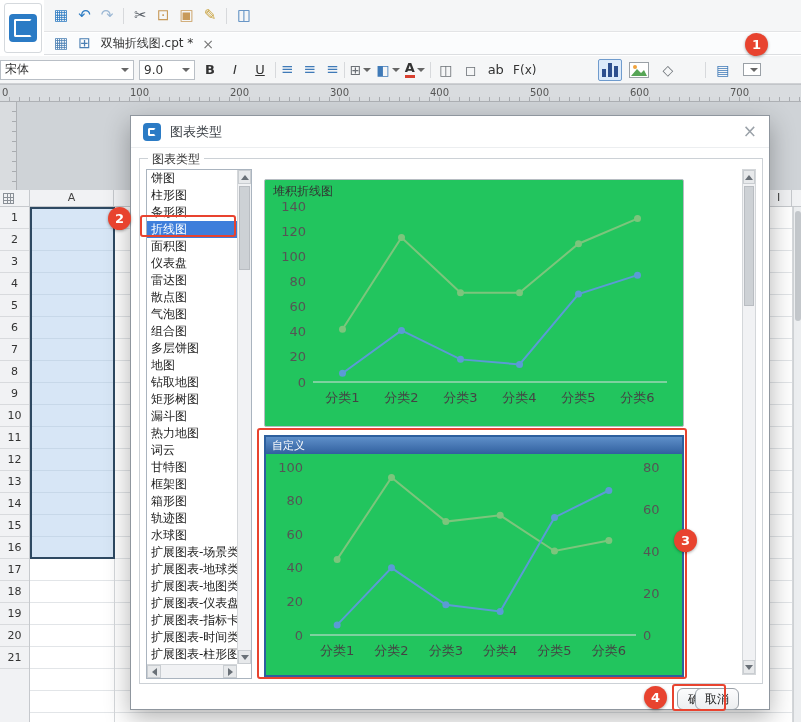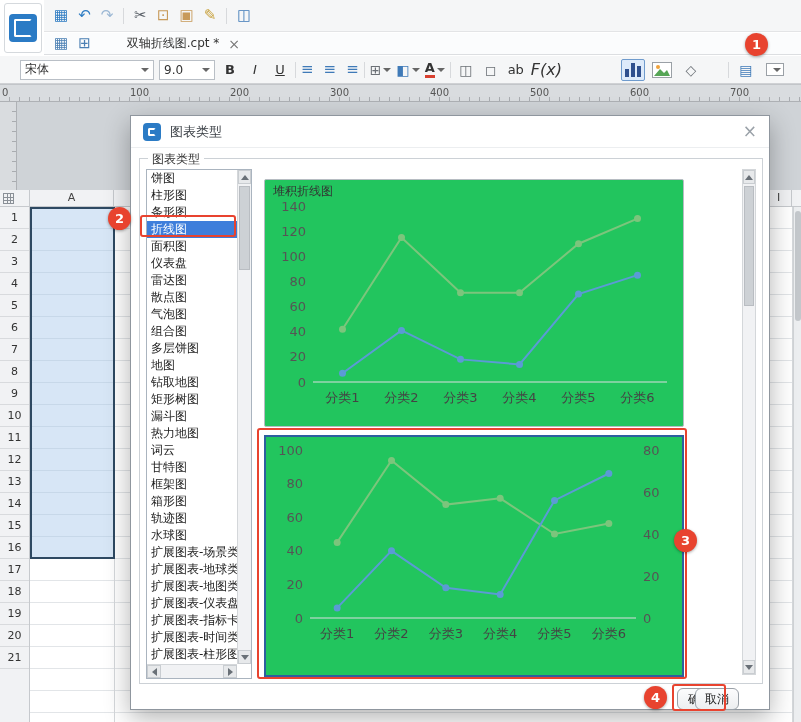--- a/index.html
+++ b/index.html
@@ -9,34 +9,34 @@
 
 .logo-btn{position:absolute;left:4px;top:3px;width:38px;height:50px;border:1px solid #d5d9dd;border-radius:3px;background:#fff;display:flex;align-items:center;justify-content:center;z-index:3}
 .fr-logo{display:inline-block;width:22px;height:22px;background:#2b7bc5;border-radius:4px;position:relative}
 .fr-logo::after{content:"";position:absolute;left:5px;top:5px;right:5px;bottom:5px;border:2px solid #fff;border-radius:2px;border-right-color:transparent}
 .fr-logo.big{width:28px;height:28px}
 .top-row{position:absolute;left:44px;top:0;right:0;height:32px;background:#f5f6f7;border-bottom:1px solid #e3e4e6;display:flex;align-items:center}
 .icon-strip{display:flex;align-items:center;gap:10px;padding-left:10px}
 .tbi{font-size:15px;line-height:1;cursor:default}
 .vsep{width:1px;height:16px;background:#d7d9dc;display:inline-block}
 .tab-row{position:absolute;left:44px;top:33px;right:0;height:22px;background:#fbfcfd;border-bottom:1px solid #dcdee1;display:flex;align-items:center}
-.doc-tab{display:flex;align-items:center;gap:9px;margin-left:28px;padding:0 8px;height:22px}
+.doc-tab{display:flex;align-items:center;gap:9px;margin-left:2px;padding:0 8px;height:22px}
 .tab-label{font-size:12px;color:#333}
 .tab-close{color:#777;font-size:14px;line-height:1}
 
 
-.format-row{position:absolute;left:0;top:56px;right:0;height:28px;background:#f5f6f7;border-bottom:1px solid #cfd1d4;display:flex;align-items:center;gap:5px;padding-left:20px}
+.format-row{position:absolute;left:0;top:56px;right:0;height:28px;background:#f5f6f7;border-bottom:1px solid #cfd1d4;display:flex;align-items:center;gap:5px;padding-left:0}
 .combo{height:20px;background:#fff;border:1px solid #b9bfc6;display:flex;align-items:center;justify-content:space-between;padding:0 4px;font-size:12px}
 .w134{width:134px}.w56{width:56px}
 .caret{width:0;height:0;border-left:4px solid transparent;border-right:4px solid transparent;border-top:4px solid #666;display:inline-block}
 .fmt-btn{min-width:20px;height:20px;display:flex;align-items:center;justify-content:center;font-size:13px;color:#333;gap:2px}
 .bold{font-weight:bold}.italic{font-style:italic}.uline{text-decoration:underline}
 .glyph{font-size:14px;color:#6b7076;line-height:1}
 .fontcolor b{border-bottom:3px solid #d8402f;line-height:1.1;font-size:13px}
-.formula{font-style:italic;font-size:16px;min-width:28px}
+.formula{font-size:12px;min-width:28px}
 .chart-btn{width:24px;height:22px;border:1px solid #6f9bcd;background:#ddeafa;border-radius:2px;display:flex;align-items:flex-end;justify-content:center;gap:2px;padding-bottom:3px;margin-left:54px}
 .chart-btn .bar{display:block;width:4px;background:#2e4f8e}
 .b1{height:8px}.b2{height:14px}.b3{height:11px}
 .img-btn,.shape-btn,.small-btn{width:24px;height:22px;display:flex;align-items:center;justify-content:center}
 .widget-box{width:18px;height:13px;border:1px solid #9aa0a6;background:#fff;display:flex;align-items:center;justify-content:flex-end;padding-right:2px}
 .gap20{margin-left:20px}
 
 
 .h-ruler{position:absolute;left:0;top:84px;width:801px;height:18px;background:#d9dcdf;border-top:1px solid #c2c5c9;border-bottom:1px solid #aeb1b5;z-index:1}
 .h-ruler::after{content:"";position:absolute;left:0;right:0;bottom:0;height:4px;background:repeating-linear-gradient(90deg,transparent 0 9px,#a9acb0 9px 10px)}
@@ -344,20 +344,23 @@
             <circle cx="77.5" cy="193.2" r="3.5" fill="#5b9bd5"></circle>
             <circle cx="136.5" cy="150.45714285714286" r="3.5" fill="#5b9bd5"></circle>
             <circle cx="195.5" cy="179.37142857142857" r="3.5" fill="#5b9bd5"></circle>
             <circle cx="254.5" cy="184.4" r="3.5" fill="#5b9bd5"></circle>
             <circle cx="313.5" cy="114" r="3.5" fill="#5b9bd5"></circle>
             <circle cx="372.5" cy="95.14285714285715" r="3.5" fill="#5b9bd5"></circle>
           </svg>
       </div>
 
       <div class="panel panel2">
+        <div class="panel2-head">
+          <span>自定义</span>
+        </div>
         <svg id="chart1" width="414" height="221" viewBox="0 0 414 221">
             <line x1="44" y1="181" x2="370" y2="181" stroke="#dadde0" stroke-width="1"></line>
             <text x="37" y="185.5" text-anchor="end" fill="#555" font-size="13">0</text>
             <text x="37" y="151.9" text-anchor="end" fill="#555" font-size="13">20</text>
             <text x="37" y="118.3" text-anchor="end" fill="#555" font-size="13">40</text>
             <text x="37" y="84.7" text-anchor="end" fill="#555" font-size="13">60</text>
             <text x="37" y="51.099999999999994" text-anchor="end" fill="#555" font-size="13">80</text>
             <text x="37" y="17.5" text-anchor="end" fill="#555" font-size="13">100</text>
             <text x="377" y="185.5" text-anchor="start" fill="#555" font-size="13">0</text>
             <text x="377" y="143.5" text-anchor="start" fill="#555" font-size="13">20</text>

